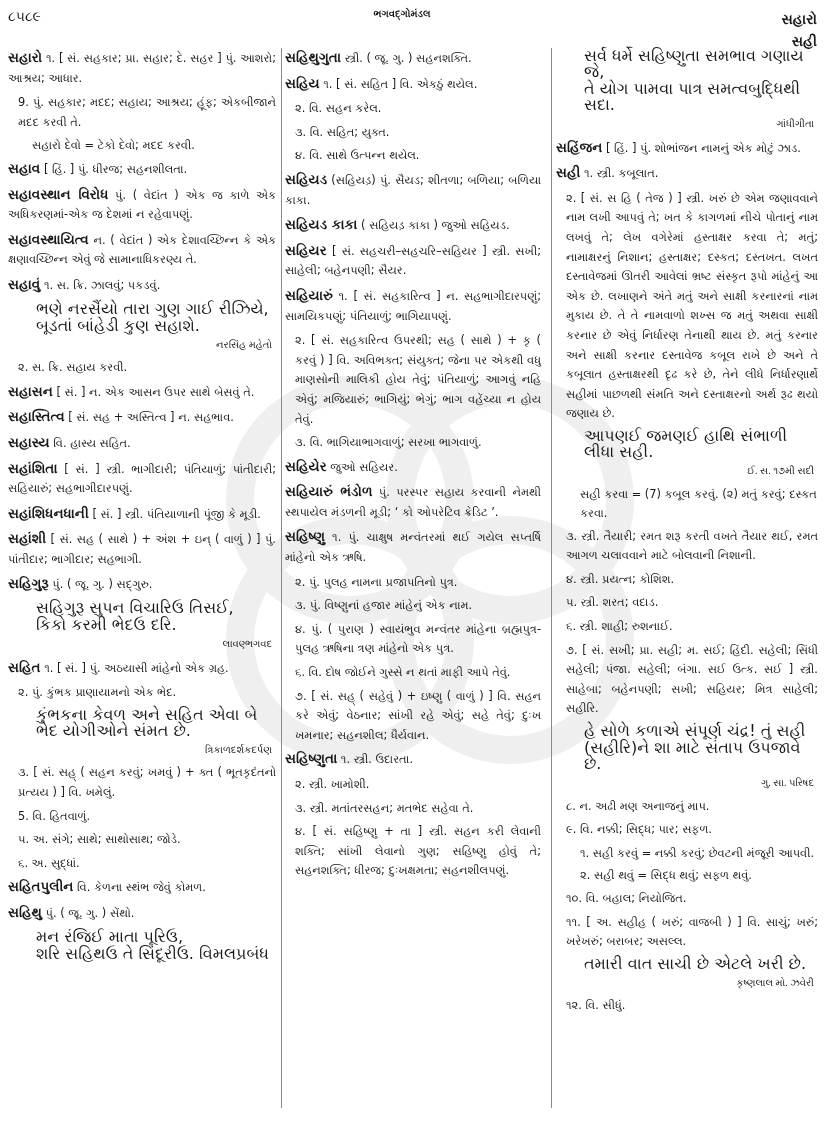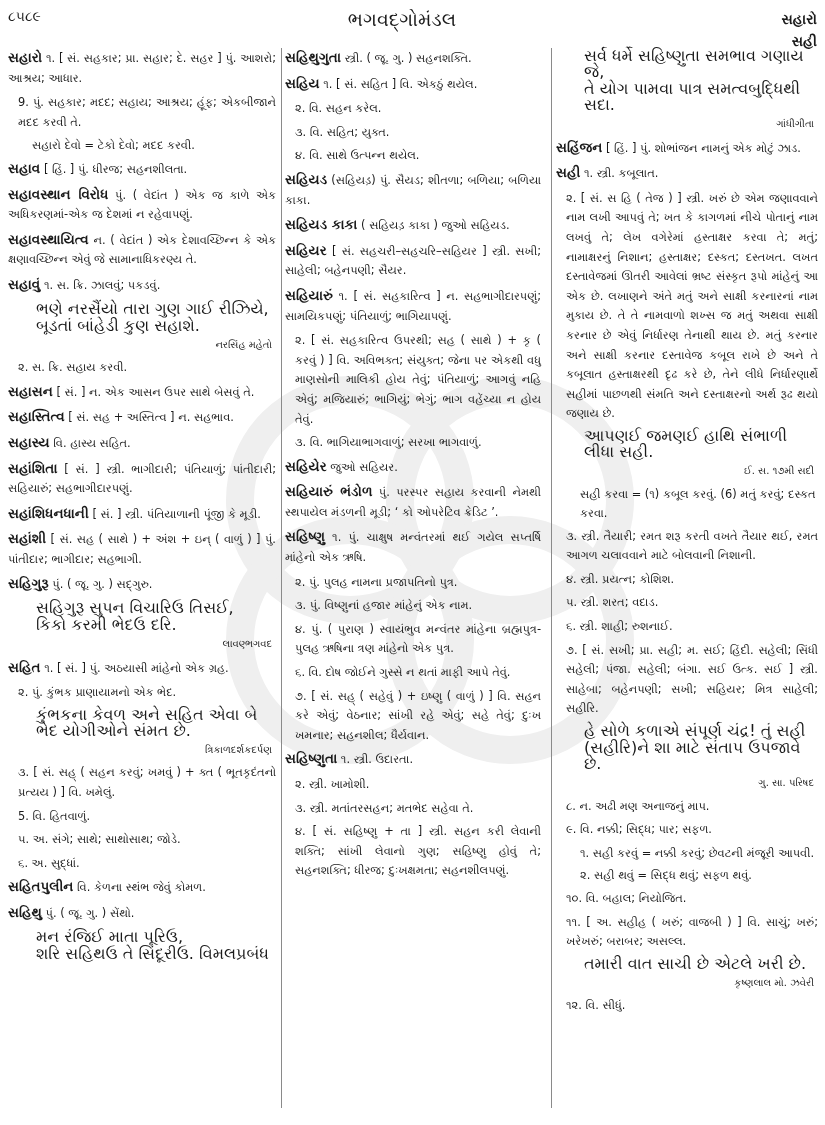--- a/index.html
+++ b/index.html
@@ -6,34 +6,34 @@
   body {
     width:825px; height:1125px; overflow:hidden; background:#ffffff;
     font-family:"DejaVu Sans", sans-serif; color:#1a1a1a; position:relative;
   }
   .watermark {
     position:absolute; left:170px; top:300px; width:520px; height:520px;
     pointer-events:none; z-index:0;
   }
   .header { position:absolute; left:0; top:0; width:825px; height:46px; z-index:2; }
   .page-no { position:absolute; left:8px; top:8px; font-size:14px; font-weight:normal; }
-  .book-title { position:absolute; left:0; width:804px; top:8px; text-align:center; font-size:19px; font-weight:normal; }
+  .book-title { position:absolute; left:0; width:804px; top:8px; text-align:center; font-size:10px; font-weight:bold; }
   .guide { position:absolute; right:8px; top:8px; text-align:right; font-size:14px; font-weight:bold; line-height:22px; }
   .col { position:absolute; top:48px; z-index:1; font-size:11.4px; line-height:19.6px; }
   .col1 { left:8px; width:268px; }
   .col2 { left:285px; width:256px; }
   .col3 { left:556px; width:262px; }
   .rule { position:absolute; top:48px; width:1px; background:#8a8a8a; z-index:1; }
   .rule1 { left:281px; height:1060px; }
   .rule2 { left:551px; height:1060px; }
   .entry { margin:0 0 5px 0; text-align:justify; }
   .hw { font-weight:bold; font-size:13.5px; }
   .sub { margin:0 0 4px 10px; text-align:justify; }
   .quote { margin:0 0 1px 28px; font-size:16px; line-height:16px; }
-  .cite { text-align:right; font-size:10px; margin:0 4px 4px 0; }
+  .cite { text-align:right; font-size:10px; margin:0 4px 4px 0;font-family:Liberation Serif, serif; }
   .idiom { margin:0 0 3px 24px; }
 </style>
 </head>
 <body>
 
 <svg class="watermark" viewBox="0 0 520 520">
   <g fill="none" stroke="#efefef" stroke-width="28">
     <circle cx="180" cy="200" r="110"></circle>
     <circle cx="340" cy="200" r="110"></circle>
     <circle cx="180" cy="340" r="110"></circle>
@@ -115,21 +115,21 @@
   </div>
 <div class="col col3">
     <div class="quote">સર્વ ધર્મે સહિષ્ણુતા સમભાવ ગણાય જે,</div>
     <div class="quote">તે યોગ પામવા પાત્ર સમત્વબુદ્ધિથી સદા.</div>
     <div class="cite">ગાંધીગીતા</div>
     <div class="entry"><span class="hw">સહિંજન</span> <span>[ હિં. ] પું. શોભાંજન નામનું એક મોટું ઝાડ.</span></div>
     <div class="entry"><span class="hw">સહી</span> <span>૧. સ્ત્રી. કબૂલાત.</span></div>
     <div class="sub">૨. [ સં. સ હિ ( તેજ ) ] સ્ત્રી. ખરું છે એમ જણાવવાને નામ લખી આપવું તે; ખત કે કાગળમાં નીચે પોતાનું નામ લખવું તે; લેખ વગેરેમાં હસ્તાક્ષર કરવા તે; મતું; નામાક્ષરનું નિશાન; હસ્તાક્ષર; દસ્કત; દસ્તખત. લખત દસ્તાવેજમાં ઊતરી આવેલાં ભ્રષ્ટ સંસ્કૃત રૂપો માંહેનું આ એક છે. લખાણને અંતે મતું અને સાક્ષી કરનારનાં નામ મુકાય છે. તે તે નામવાળો શખ્સ જ મતું અથવા સાક્ષી કરનાર છે એવું નિર્ધારણ તેનાથી થાય છે. મતું કરનાર અને સાક્ષી કરનાર દસ્તાવેજ કબૂલ રાખે છે અને તે કબૂલાત હસ્તાક્ષરથી દૃઢ કરે છે, તેને લીધે નિર્ધારણાર્થે સહીમાં પાછળથી સંમતિ અને દસ્તાક્ષરનો અર્થ રૂઢ થયો જણાય છે.</div>
     <div class="quote">આપણઈ જમણઈ હાથિ સંભાળી લીધા સહી.</div>
     <div class="cite">ઈ. સ. ૧૭મી સદી</div>
-    <div class="idiom">સહી કરવા = (૧) કબૂલ કરવું. (6) મતું કરવું; દસ્કત કરવા.</div>
+    <div class="idiom">સહી કરવા = (7) કબૂલ કરવું. (૨) મતું કરવું; દસ્કત કરવા.</div>
     <div class="sub">૩. સ્ત્રી. તૈયારી; રમત શરૂ કરતી વખતે તૈયાર થઈ, રમત આગળ ચલાવવાને માટે બોલવાની નિશાની.</div>
     <div class="sub">૪. સ્ત્રી. પ્રયત્ન; કોશિશ.</div>
     <div class="sub">૫. સ્ત્રી. શરત; વદાડ.</div>
     <div class="sub">૬. સ્ત્રી. શાહી; રુશનાઈ.</div>
     <div class="sub">૭. [ સં. સખી; પ્રા. સહી; મ. સઈ; હિંદી. સહેલી; સિંધી સહેલી; પંજા. સહેલી; બંગા. સઈ ઉત્ક. સઈ ] સ્ત્રી. સાહેબા; બહેનપણી; સખી; સહિયર; મિત્ર સાહેલી; સહીરિ.</div>
     <div class="quote">હે સોળે કળાએ સંપૂર્ણ ચંદ્ર! તું સહી</div>
     <div class="quote">(સહીરિ)ને શા માટે સંતાપ ઉપજાવે છે.</div>
     <div class="cite">ગુ. સા. પરિષદ</div>
     <div class="sub">૮. ન. અઢી મણ અનાજનું માપ.</div>
     <div class="sub">૯. વિ. નક્કી; સિદ્ધ; પાર; સફળ.</div>

